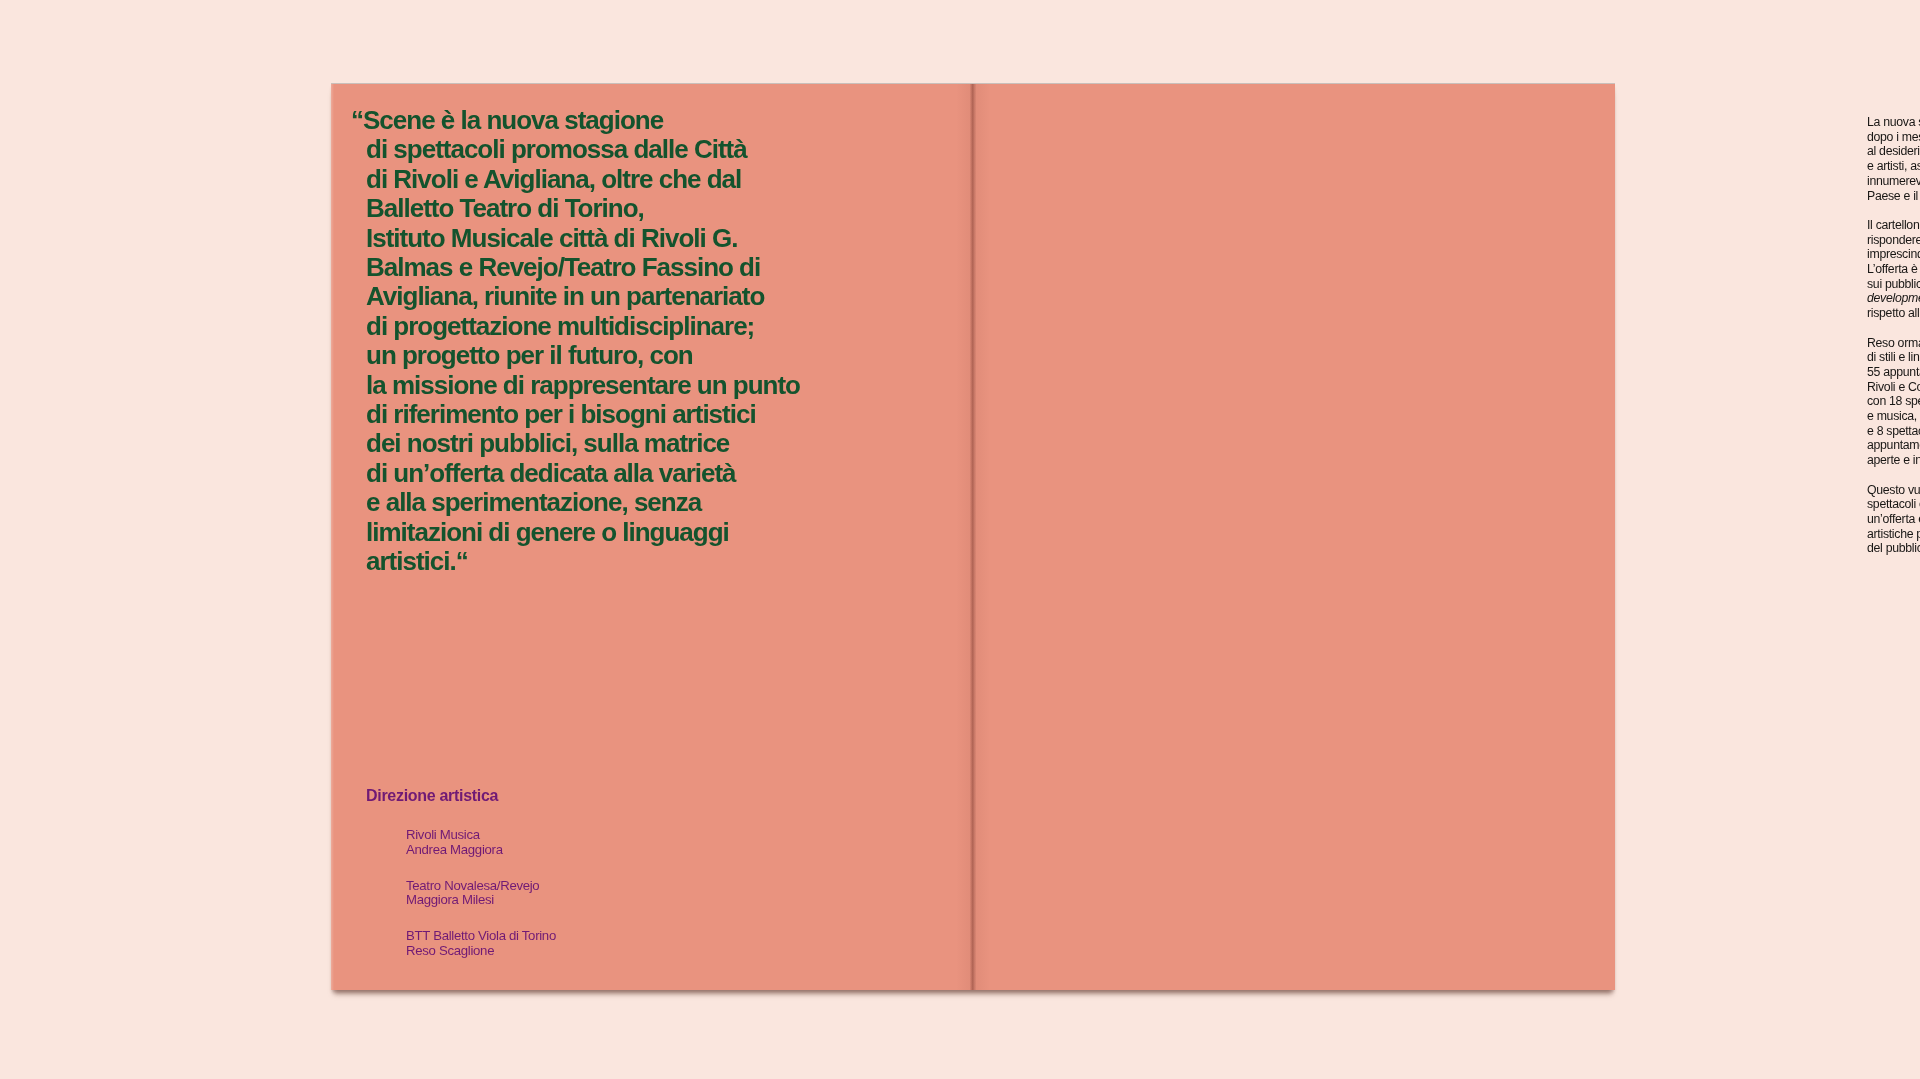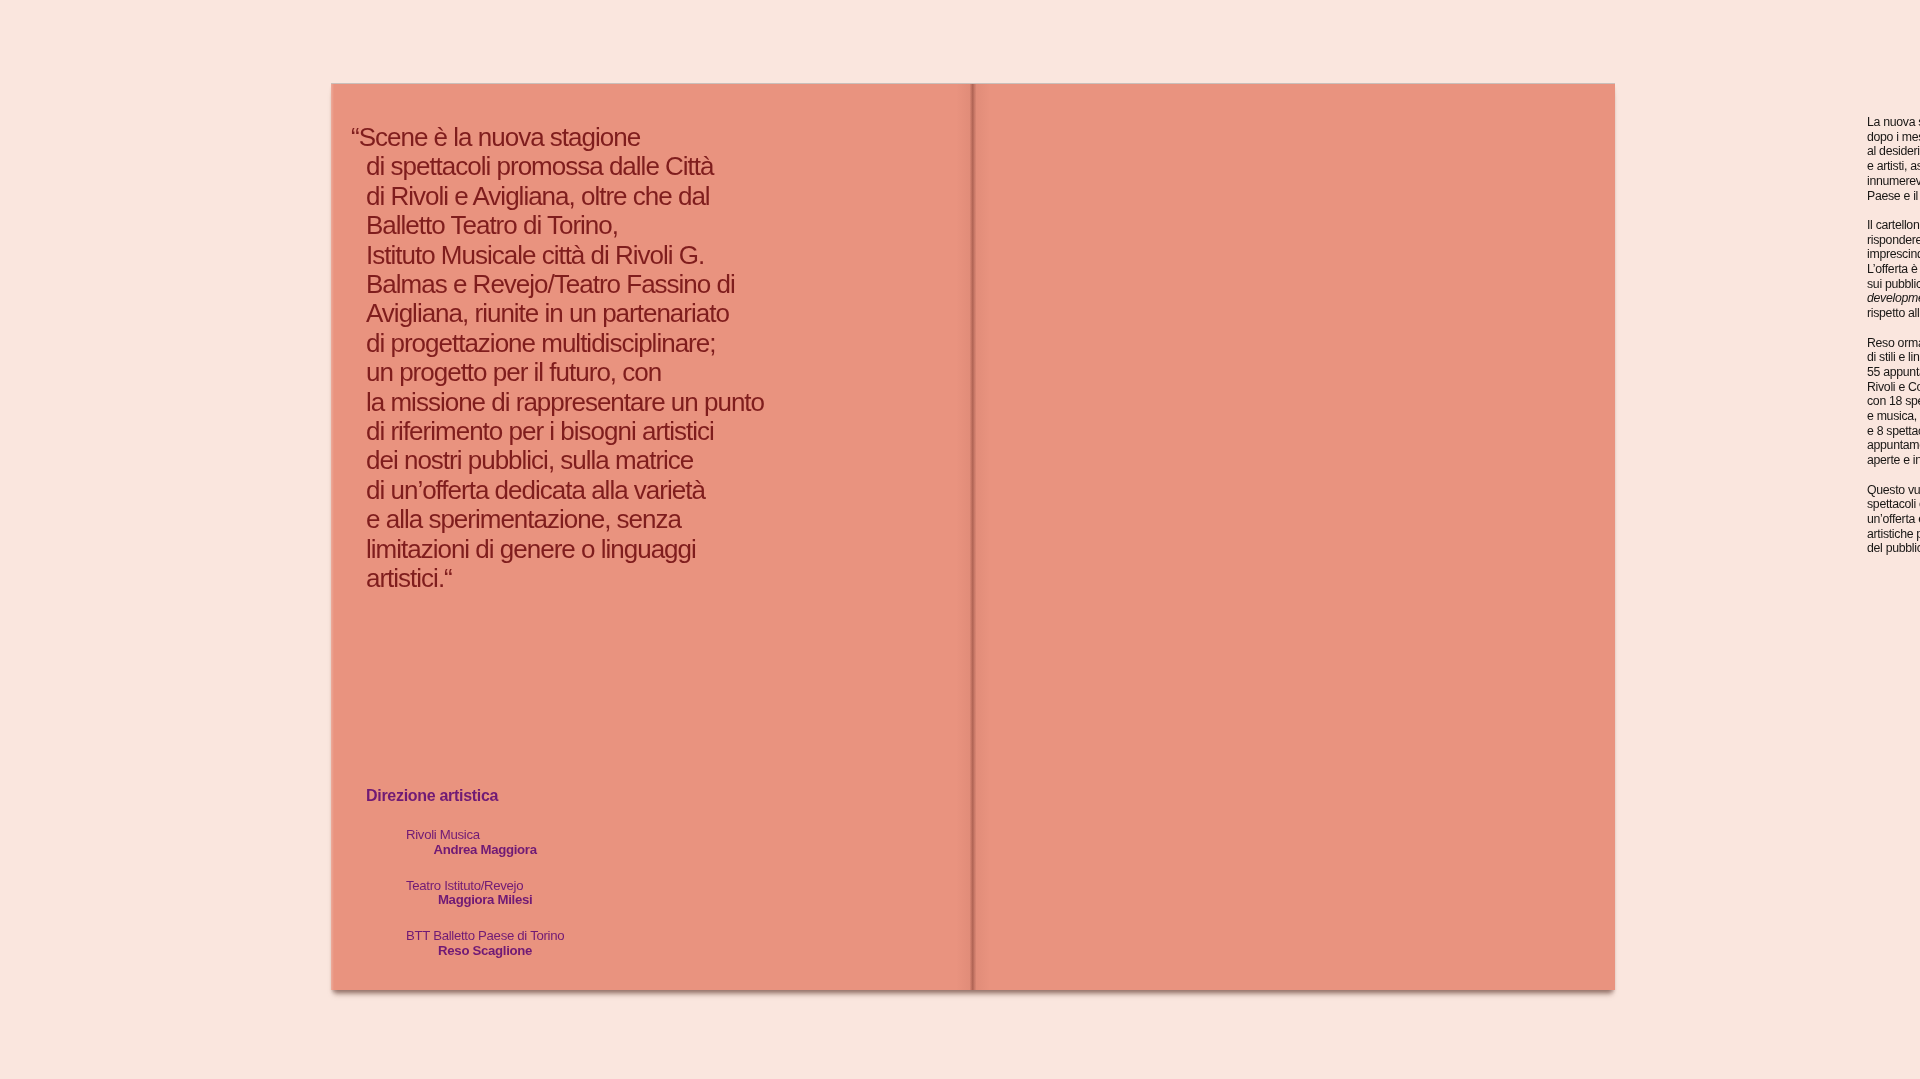--- a/index.html
+++ b/index.html
@@ -63,26 +63,26 @@
     background: linear-gradient(90deg,
                 rgba(90, 30, 22, 0) 0%,
                 rgba(90, 30, 22, 0.07) 50%,
                 rgba(90, 30, 22, 0) 100%);
     pointer-events: none;
   }
 
   .quote {
     position: absolute;
     left: 35px;
-    top: 39px;
+    top: 22px;
     width: 540px;
-    color: #7f1d1d;
+    color: #14532d;
     font-size: 26px;
     line-height: 29.4px;
-    font-weight: 400;
+    font-weight: 700;
     letter-spacing: -1px;
     white-space: pre-line;
     text-indent: -15px; 
   }
 
   .credits {
     position: absolute;
     left: 35px;
     top: 703px;
     color: #701a75;
@@ -94,21 +94,21 @@
     line-height: 17px;
     margin-bottom: 24px;
   }
   .credit-entry { margin-bottom: 21px; }
   .credit-org, .credit-name {
     font-size: 13.2px;
     line-height: 14.8px;
     letter-spacing: -0.3px;
     margin-left: 40px;
   }
-  .credit-name { font-weight: 700; text-align: center; }
+  .credit-name { font-weight: 400; }
 
   .essay {
     position: absolute;
     left: 894px;
     top: 31px;
     width: 376px;
     color: #191715;
     font-size: 12.3px;
     line-height: 14.7px;
     letter-spacing: -0.3px;
@@ -144,26 +144,26 @@
 
     <div class="credits">
       <div class="credits-heading">Direzione artistica</div>
 
       <div class="credit-entry">
         <div class="credit-org">Rivoli Musica</div>
         <div class="credit-name">Andrea Maggiora</div>
       </div>
 
       <div class="credit-entry">
-        <div class="credit-org">Teatro Istituto/Revejo</div>
+        <div class="credit-org">Teatro Novalesa/Revejo</div>
         <div class="credit-name">Maggiora Milesi</div>
       </div>
 
       <div class="credit-entry">
-        <div class="credit-org">BTT Balletto Paese di Torino</div>
+        <div class="credit-org">BTT Balletto Viola di Torino</div>
         <div class="credit-name">Reso Scaglione</div>
       </div>
     </div>
   </div>
 
   <div class="spine"></div>
 
   <div class="page page-right">
     <div class="essay" id="essay">
         <p><span>La nuova stagione 2020 2021 rappresenta una ripartenza

